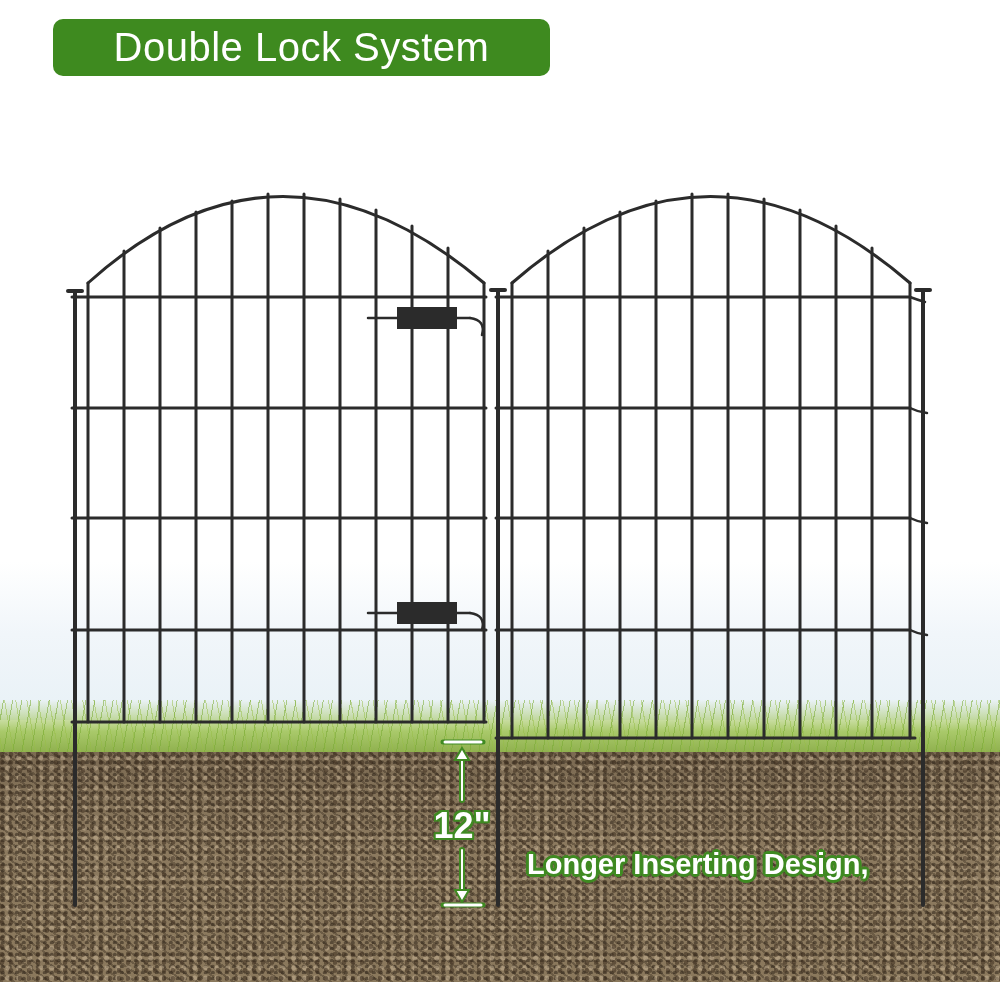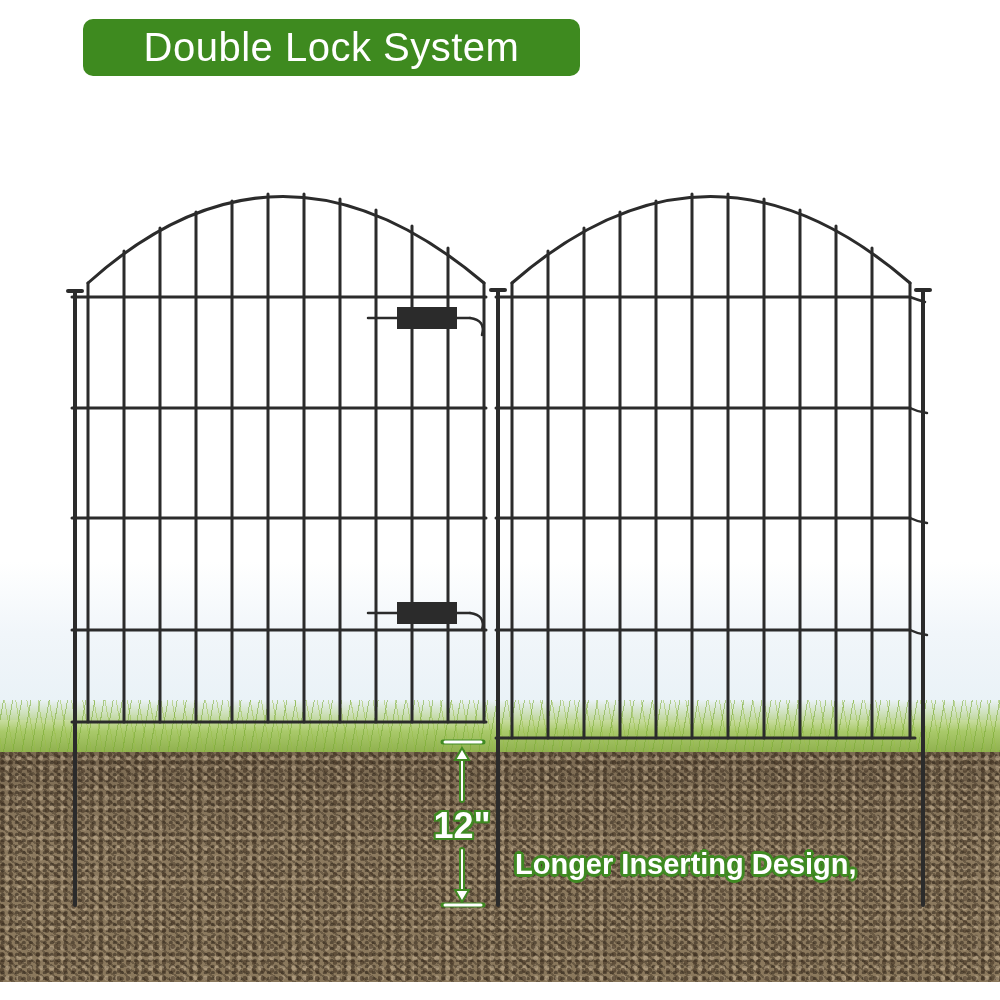--- a/index.html
+++ b/index.html
@@ -12,29 +12,29 @@
       repeating-linear-gradient(80deg,rgba(150,190,70,0) 0 5px,rgba(150,190,70,.5) 5px 6px,rgba(150,190,70,0) 6px 11px),
       linear-gradient(to bottom,rgba(255,255,255,0) 0%,#a9c96a 45%,#8fb04e 75%,#7a8a4a 100%);}
   .soil{position:absolute;left:0;top:752px;width:1000px;height:230px;
     background:
       radial-gradient(circle at 20% 30%,rgba(60,45,30,.55) 0 2px,transparent 3px) 0 0/9px 8px,
       radial-gradient(circle at 70% 60%,rgba(200,180,150,.55) 0 2px,transparent 3px) 0 0/11px 10px,
       radial-gradient(circle at 40% 80%,rgba(40,30,20,.5) 0 1.5px,transparent 2.5px) 0 0/7px 6px,
       repeating-linear-gradient(35deg,rgba(50,38,25,.35) 0 2px,rgba(0,0,0,0) 2px 7px),
       linear-gradient(to bottom,#7b6a52 0%,#8c7a5f 40%,#8a785c 100%);}
   .title-pill{position:absolute;left:53px;top:19px;width:497px;height:57px;background:#3e8a1f;
-    border-radius:10px;display:flex;align-items:center;justify-content:center;margin-left:30px;}
+    border-radius:10px;display:flex;align-items:center;justify-content:center;}
   .title-pill span{color:#ffffff;font-size:40px;letter-spacing:.5px;}
   svg.fence{position:absolute;left:0;top:0;}
   .measure-label{position:absolute;left:430px;top:805px;width:64px;text-align:center;
     color:#ffffff;font-size:36px;font-weight:bold;
     text-shadow:-2px -2px 0 #3f8a22,2px -2px 0 #3f8a22,-2px 2px 0 #3f8a22,2px 2px 0 #3f8a22,0 2px 0 #3f8a22,0 -2px 0 #3f8a22,2px 0 0 #3f8a22,-2px 0 0 #3f8a22;}
   .caption{position:absolute;left:515px;top:846px;color:#ffffff;font-size:29px;font-weight:bold;line-height:36px;
     text-shadow:-2px -2px 0 #3f8a22,2px -2px 0 #3f8a22,-2px 2px 0 #3f8a22,2px 2px 0 #3f8a22,0 3px 0 #3f8a22,0 -3px 0 #3f8a22,3px 0 0 #3f8a22,-3px 0 0 #3f8a22;}
-  .caption div{white-space:nowrap;}
+  .caption div{white-space:nowrap;margin-left:12px;}
 </style>
 </head>
 <body>
 
 <div class="sky"></div>
 <div class="grass"></div>
 <div class="soil"></div>
 
 <div class="title-pill">
   <span>Double Lock System</span>

